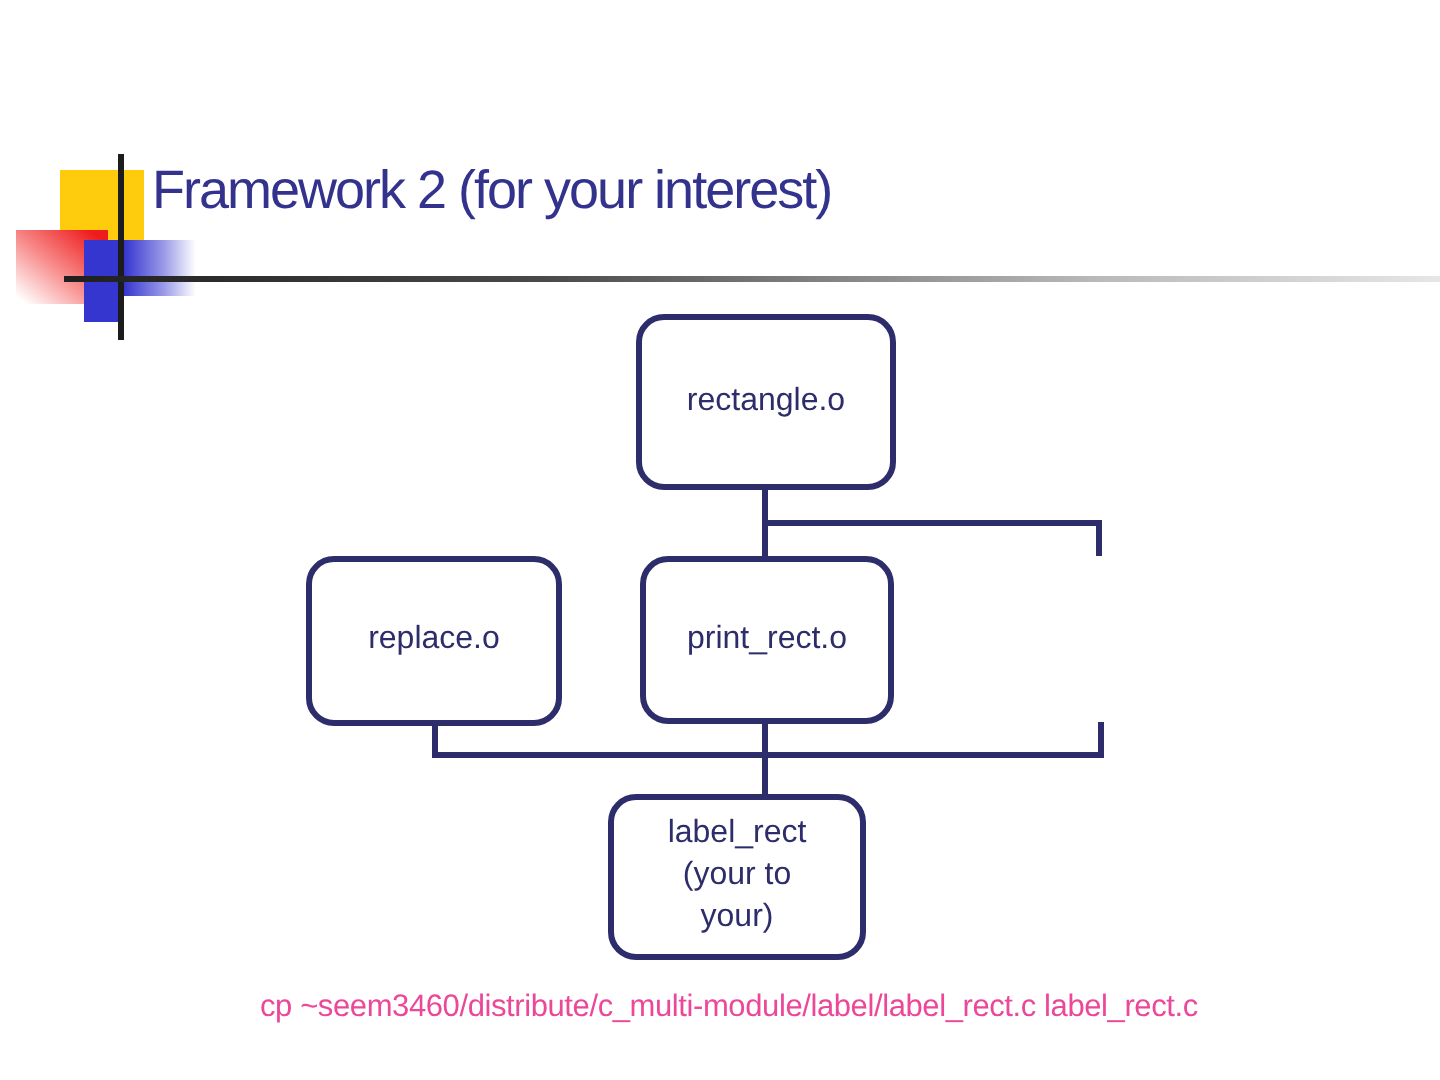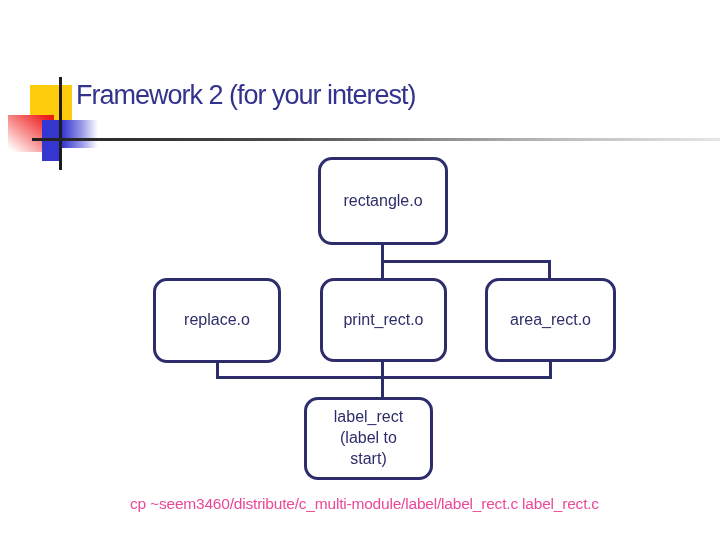--- a/index.html
+++ b/index.html
@@ -118,27 +118,24 @@
   </div>
 
   <div class="node node-replace">
     <span>replace.o</span>
   </div>
 
   <div class="node node-print">
     <span>print_rect.o</span>
   </div>
 
-  <div class="node node-area">
-    <span>area_rect.o</span>
-  </div>
 
   <div class="node node-label">
     <span>
       <span>label_rect</span><br>
-      <span>(label to</span><br>
-      <span>start)</span>
+      <span>(your to</span><br>
+      <span>your)</span>
     </span>
   </div>
 
   <div class="caption">cp ~seem3460/distribute/c_multi-module/label/label_rect.c label_rect.c</div>
 
 </div>
 
 </body></html>

